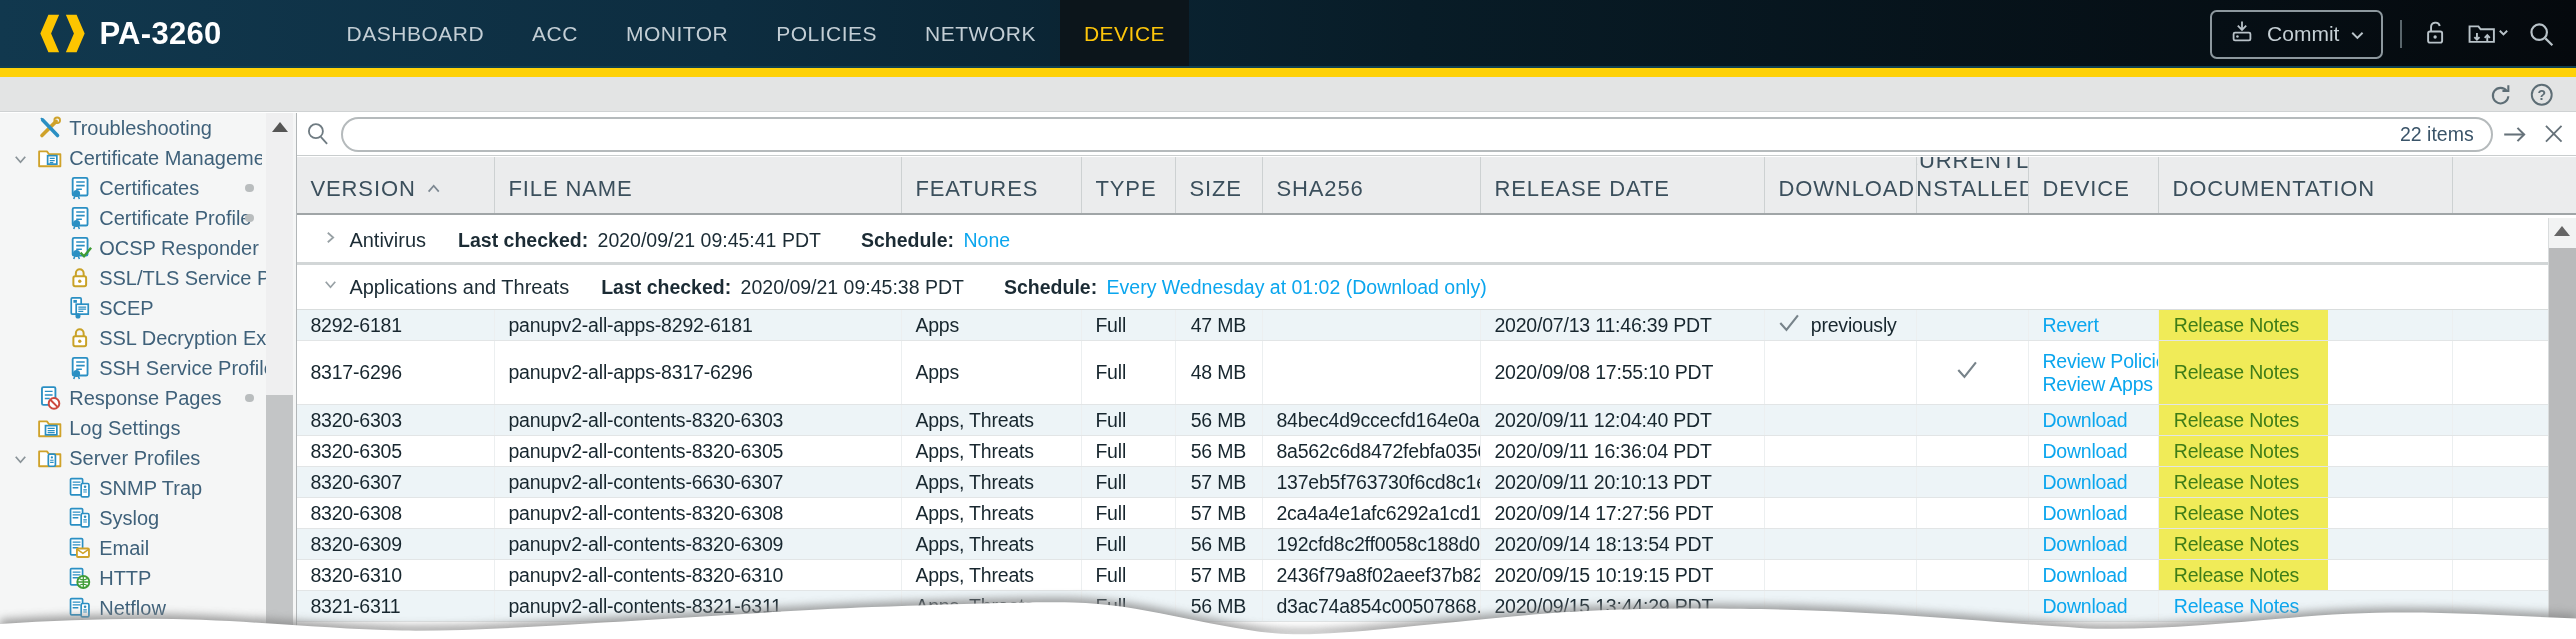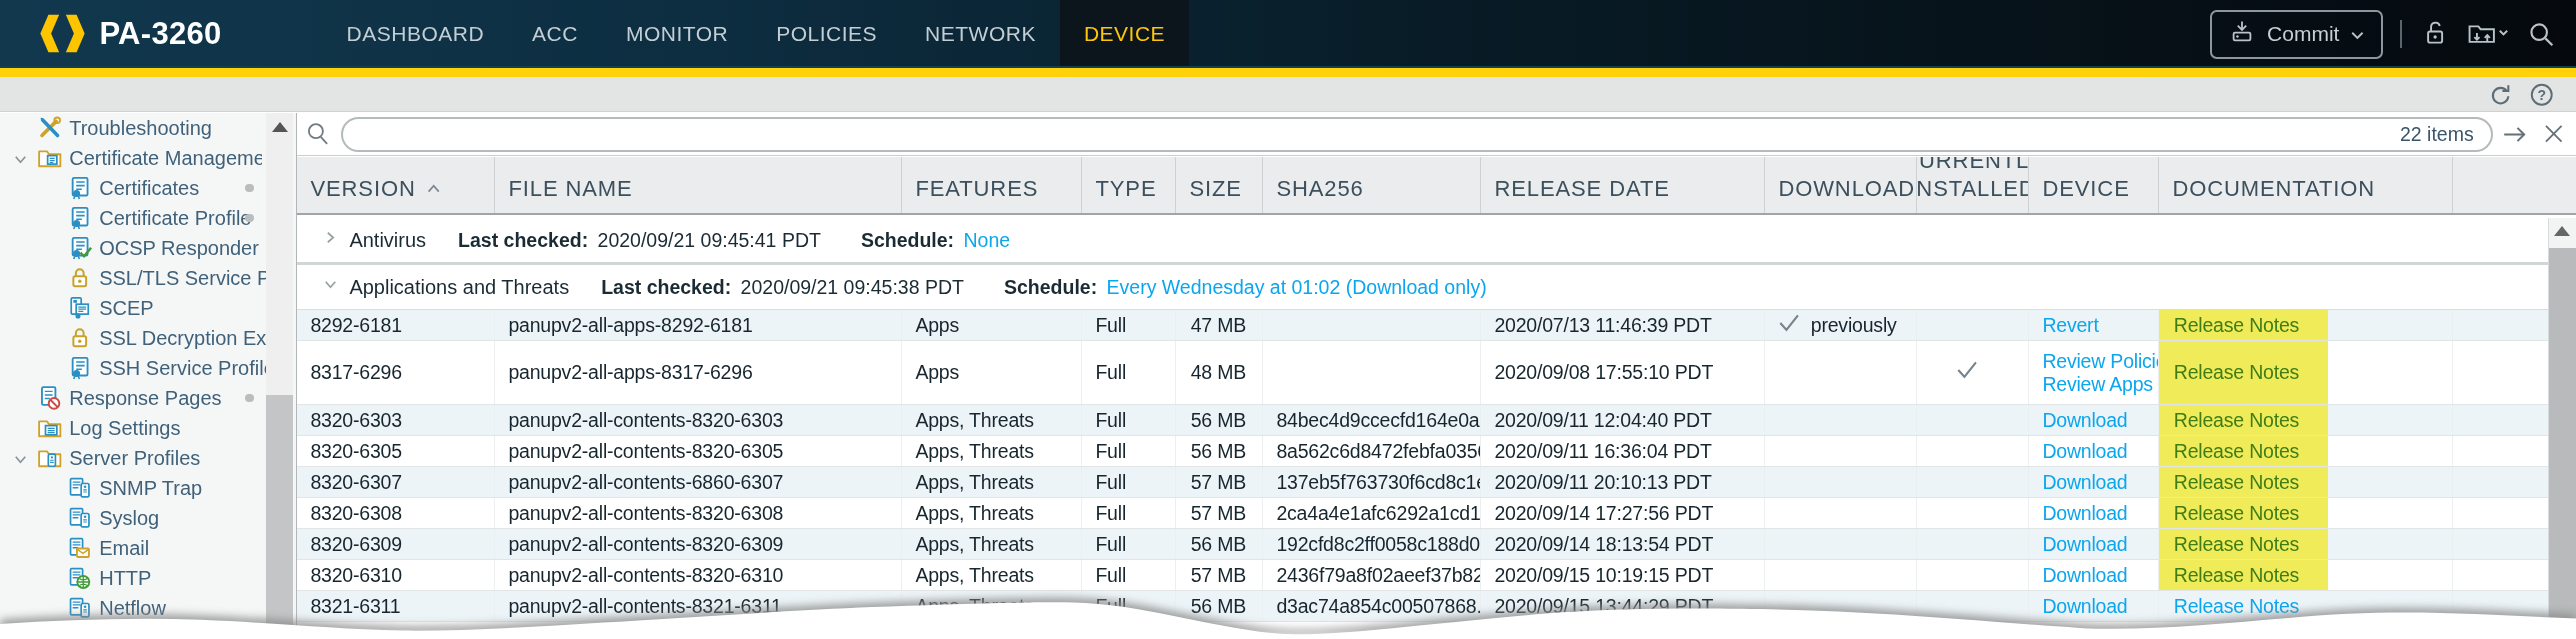--- a/index.html
+++ b/index.html
@@ -568,21 +568,21 @@
           </div>
           <div class="td doc">
             <div class="doc-hl">
               <div class="link">Release Notes</div>
             </div>
           </div>
           <div class="td"></div>
         </div>
         <div class="trow stripe">
           <div class="td">8320-6307</div>
-          <div class="td">panupv2-all-contents-6860-6307</div>
+          <div class="td">panupv2-all-contents-6630-6307</div>
           <div class="td">Apps, Threats</div>
           <div class="td">Full</div>
           <div class="td right">57 MB</div>
           <div class="td">137eb5f763730f6cd8c1e...</div>
           <div class="td">2020/09/11 20:10:13 PDT</div>
           <div class="td"></div>
           <div class="td center"></div>
           <div class="td links">
             <div class="link">Download</div>
           </div>

